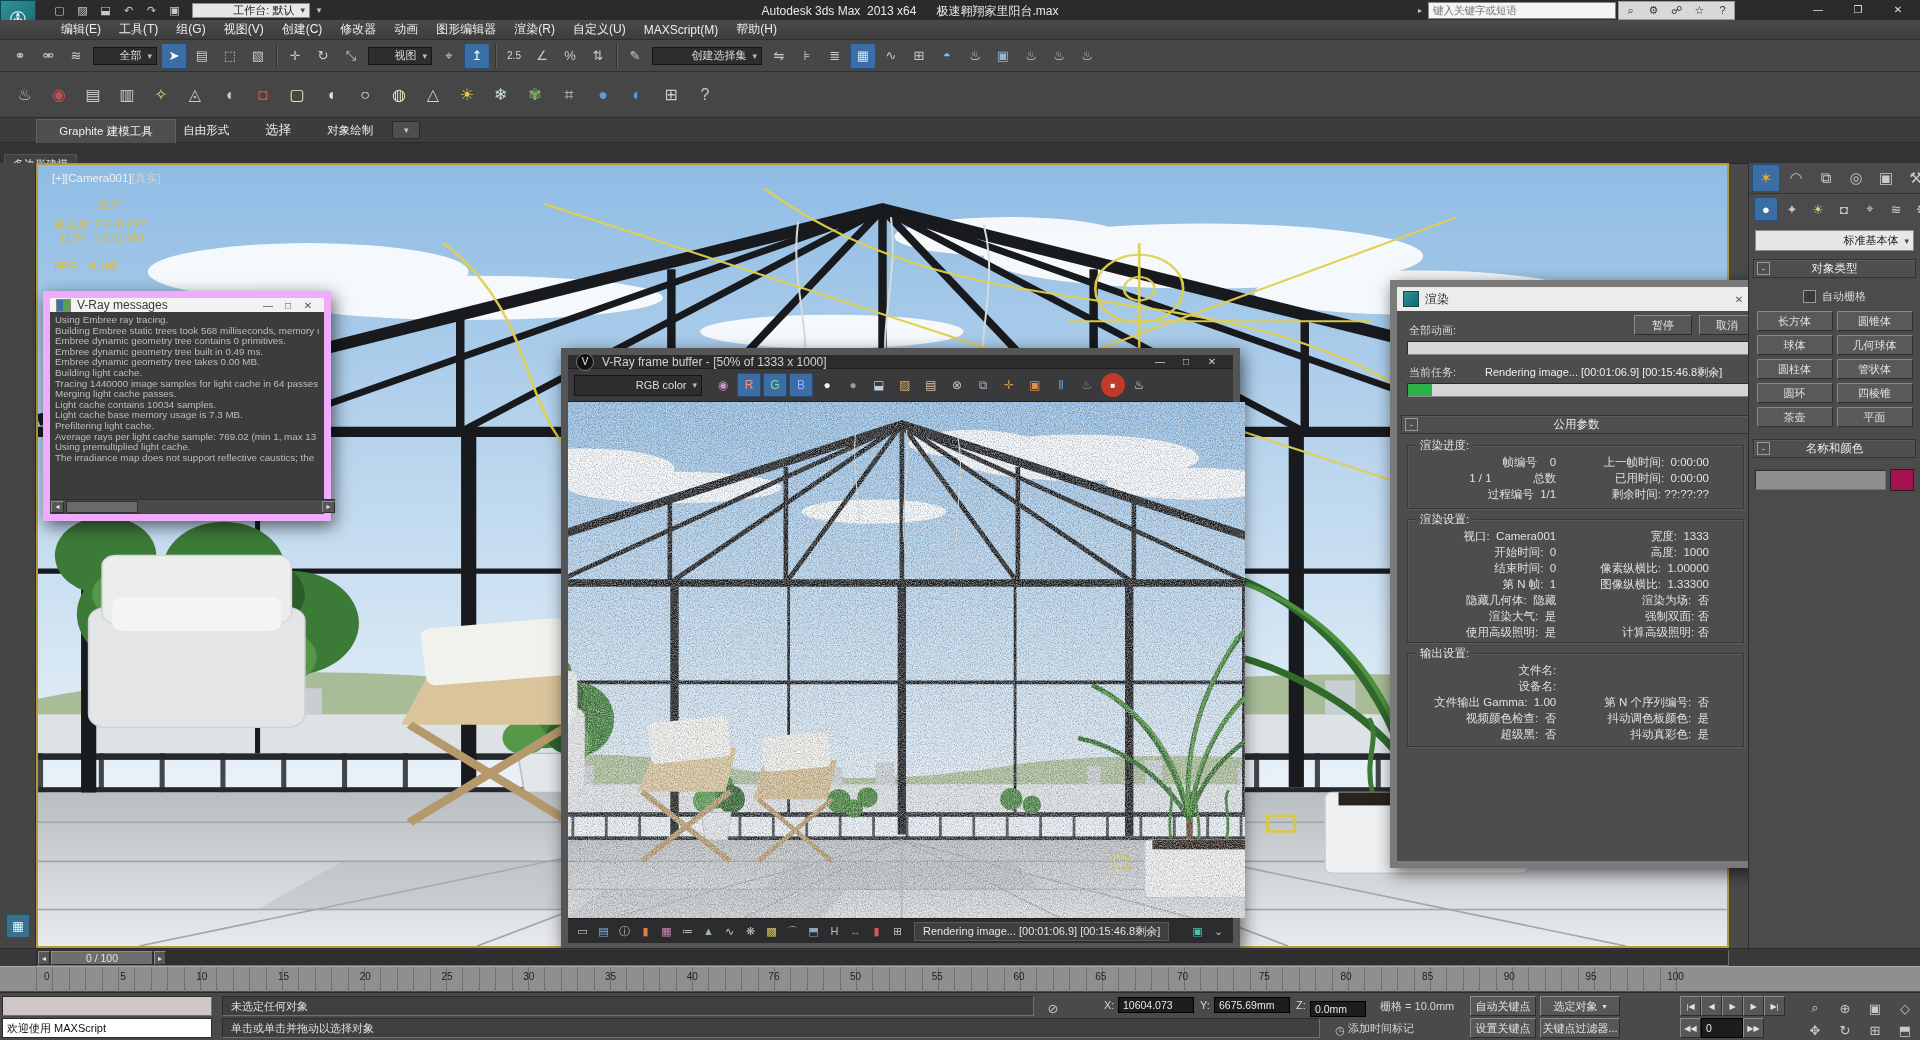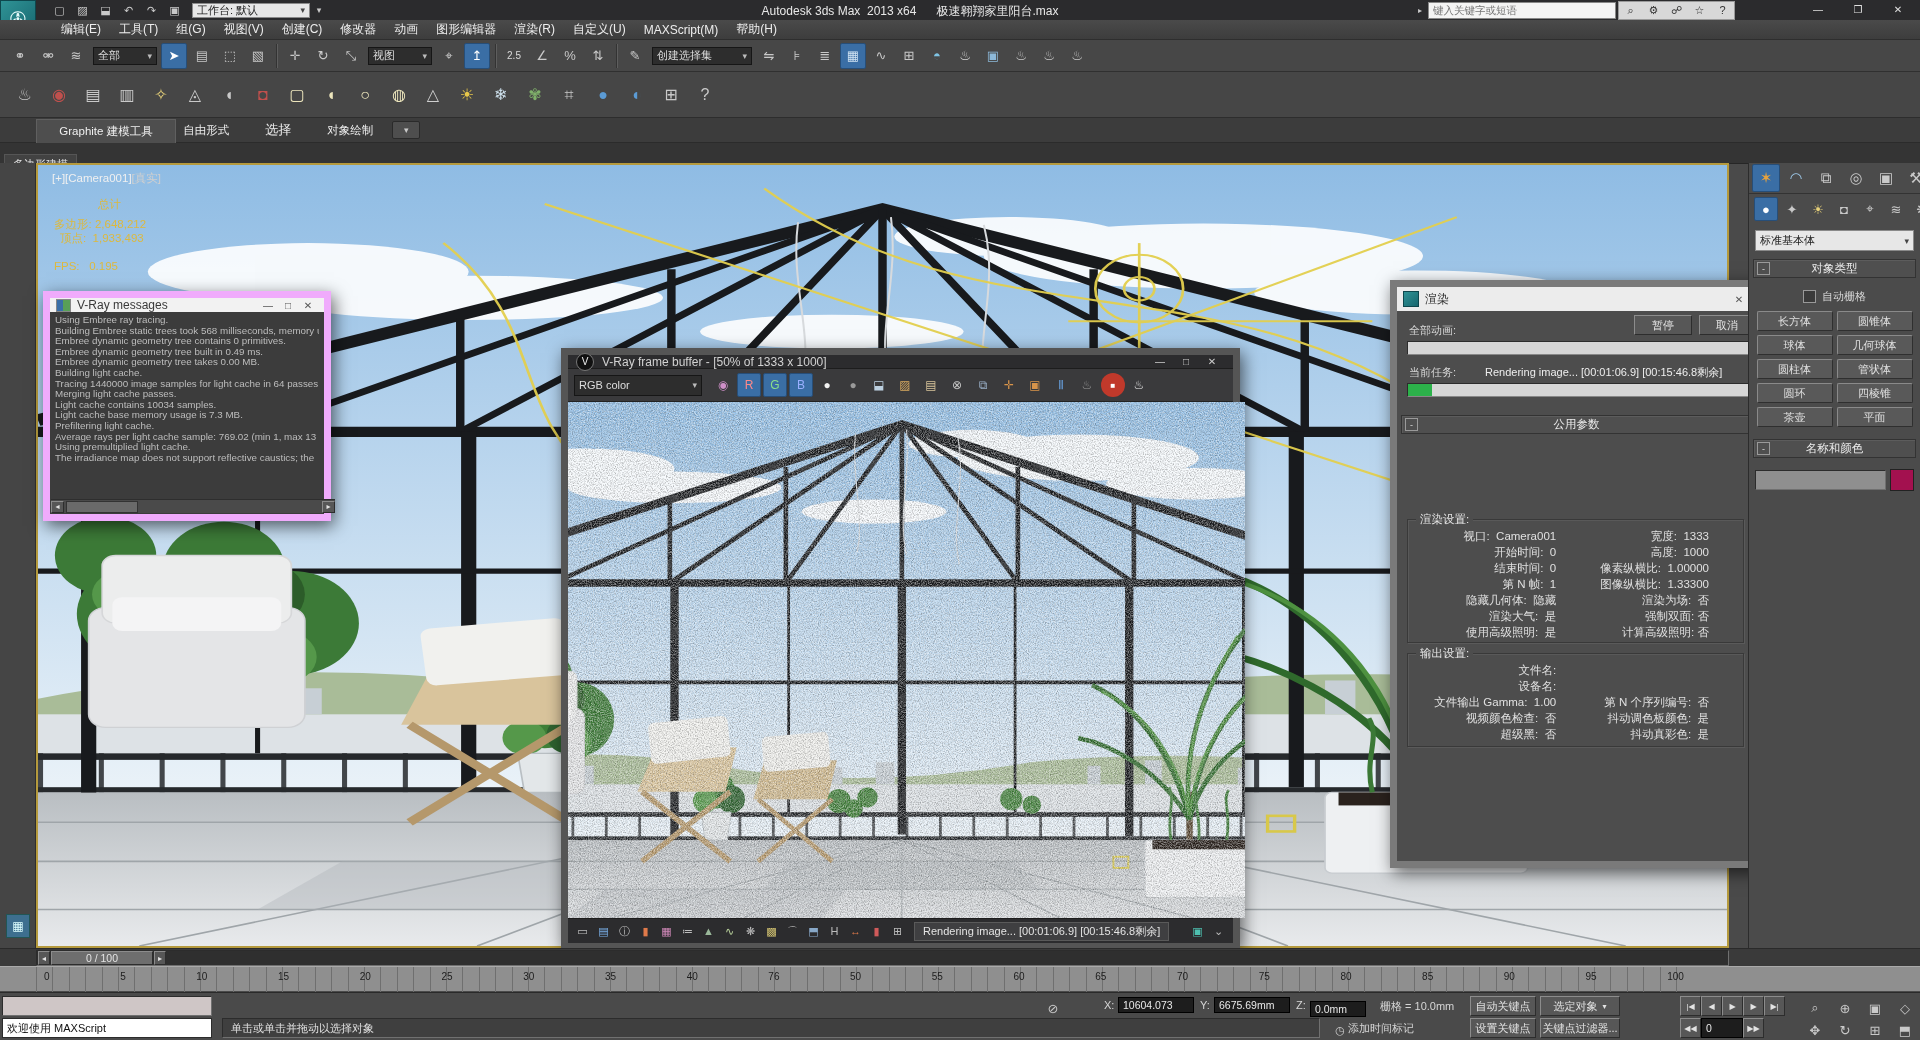--- a/index.html
+++ b/index.html
@@ -7,21 +7,21 @@
        font-family:"Liberation Sans","DejaVu Sans",sans-serif;color:#d8d8d8;position:relative}
   .abs{position:absolute}
   .flex{display:flex;align-items:center}
   .ic{display:inline-flex;align-items:center;justify-content:center;width:24px;height:24px;margin:1px;
       color:#c9c9c9;font-size:13px;border:1px solid transparent;border-radius:2px;flex:0 0 auto}
   .ic.on{background:#3a6ea5;border-color:#274e78;color:#fff}
   .ic2{width:30px;height:30px;font-size:16px}
   .icf{width:22px;height:22px;font-size:12px;margin:0 1px}
   .ict{width:17px;height:16px;font-size:11px;margin:0 1px;color:#bdbdbd}
   .sep{width:1px;height:24px;background:#333;box-shadow:1px 0 0 #5e5e5e;margin:0 4px;flex:0 0 auto}
-  .dd{display:flex;align-items:center;justify-content:space-between;background:#e7e7e7;color:#222;
+  .dd{display:flex;align-items:center;justify-content:flex-end;background:#e7e7e7;color:#222;
       font-size:11px;border:1px solid #8a8a8a;padding:0 4px;height:18px;box-sizing:border-box}
   .dd .car{font-size:9px;color:#444;margin-left:6px}
   .dd.dark{background:#2d2d2d;color:#ddd;border-color:#161616}
   .dd.dark .car{color:#bbb}
   .win{position:absolute;border:7px solid #f0abfc;box-shadow:3px 5px 16px rgba(0,0,0,.6);box-sizing:border-box}
   .sunk{border:1px solid #2c2c2c;border-bottom-color:#707070;border-right-color:#707070;background:#3f3f3f;box-sizing:border-box}
   .btn3{background:#575757;border:1px solid #8c8c8c;border-bottom-color:#2d2d2d;border-right-color:#2d2d2d;
         color:#e3e3e3;font-size:11px;display:flex;align-items:center;justify-content:center;box-sizing:border-box}
   .grp{position:absolute;left:10px;right:12px;border:1px solid #393939;
        box-shadow:inset 1px 1px 0 rgba(255,255,255,.07),1px 1px 0 rgba(255,255,255,.08)}
@@ -267,21 +267,21 @@
   <div class="flex">
       <span class="ic" style=";font-size:10px;color:#dadada">2.5</span>
       <span class="ic">∠</span>
       <span class="ic">%</span>
       <span class="ic">⇅</span>
     </div>
   <div class="sep"></div>
   <div class="flex">
       <span class="ic">✎</span>
     </div>
-  <div class="dd dark" style="width:100px;margin:0 3px">
+  <div class="dd dark" style="width:110px;margin:0 3px">
     <span>创建选择集</span>
       <span class="car">▾</span>
     </div>
   <div class="flex">
       <span class="ic">⇋</span>
       <span class="ic">⊧</span>
       <span class="ic">≣</span>
       <span class="ic on" style=";color:#cfe2f2">▦</span>
       <span class="ic">∿</span>
       <span class="ic">⊞</span>
@@ -480,20 +480,37 @@
   <div class="abs" style="left:88px;top:78px;font-size:11px;color:#eee;white-space:pre">Rendering image... [00:01:06.9] [00:15:46.8剩余]</div>
   <div class="abs bar" style="left:10px;top:96px;width:351px;height:14px">
     <div style="width:7%;height:100%;background:#2cb14a"></div>
   </div>
 
   <div class="rhdr" style="top:128px">
     <span class="minus">-</span>
     <span>公用参数</span>
   </div>
 
+  <div class="grp" style="top:158px;height:62px">
+    <span class="lg">渲染进度:</span>
+    <div style="padding-top:8px">
+      <div class="prow">
+          <span class="pl">帧编号    0</span>
+          <span class="pr">上一帧时间:  0:00:00</span>
+        </div>
+        <div class="prow">
+          <span class="pl">1 / 1             总数</span>
+          <span class="pr">已用时间:  0:00:00</span>
+        </div>
+        <div class="prow">
+          <span class="pl">过程编号  1/1</span>
+          <span class="pr">剩余时间: ??:??:??</span>
+        </div>
+    </div>
+  </div>
 
   <div class="grp" style="top:232px;height:122px">
     <span class="lg">渲染设置:</span>
     <div style="padding-top:8px">
       <div class="prow">
           <span class="pl">视口:  Camera001</span>
           <span class="pr">宽度:  1333</span>
         </div>
         <div class="prow">
           <span class="pl">开始时间:  0</span>
@@ -638,20 +655,21 @@
       <span class="tick">95</span>
       <span class="tick">100</span>
   </div>
 </div>
 
 <div class="abs" style="left:0;top:992px;width:1920px;height:48px;background:#4a4a4a;border-top:1px solid #2a2a2a;box-sizing:border-box">
 
   <div class="abs sunk" style="left:2px;top:3px;width:210px;height:20px;background:#cfc6c6"></div>
   <div class="abs" style="left:2px;top:25px;width:210px;height:20px;background:#ffffff;border:1px solid #2c2c2c;color:#111;font-size:11px;line-height:19px;padding:0 4px;overflow:hidden;white-space:nowrap;box-sizing:border-box">欢迎使用 MAXScript</div>
 
+  <div class="abs sunk" style="left:222px;top:3px;width:812px;height:20px;font-size:11px;color:#e0e0e0;line-height:18px;padding:0 8px">未选定任何对象</div>
   <div class="abs sunk" style="left:222px;top:25px;width:1098px;height:20px;font-size:11px;color:#e0e0e0;line-height:18px;padding:0 8px">单击或单击并拖动以选择对象</div>
 
   <span class="ic" style="position:absolute;left:1042px;top:4px;width:18px;height:18px">⊘</span>
 
   <span class="abs lbl11" style="left:1104px;top:6px">X:</span>
   <div class="abs fld" style="left:1118px;top:4px;width:76px">10604.073</div>
   <span class="abs lbl11" style="left:1200px;top:6px">Y:</span>
   <div class="abs fld" style="left:1214px;top:4px;width:76px">6675.69mm</div>
   <span class="abs lbl11" style="left:1296px;top:6px">Z:</span>
   <div class="abs fld" style="left:1310px;top:8px;width:56px">0.0mm</div>

